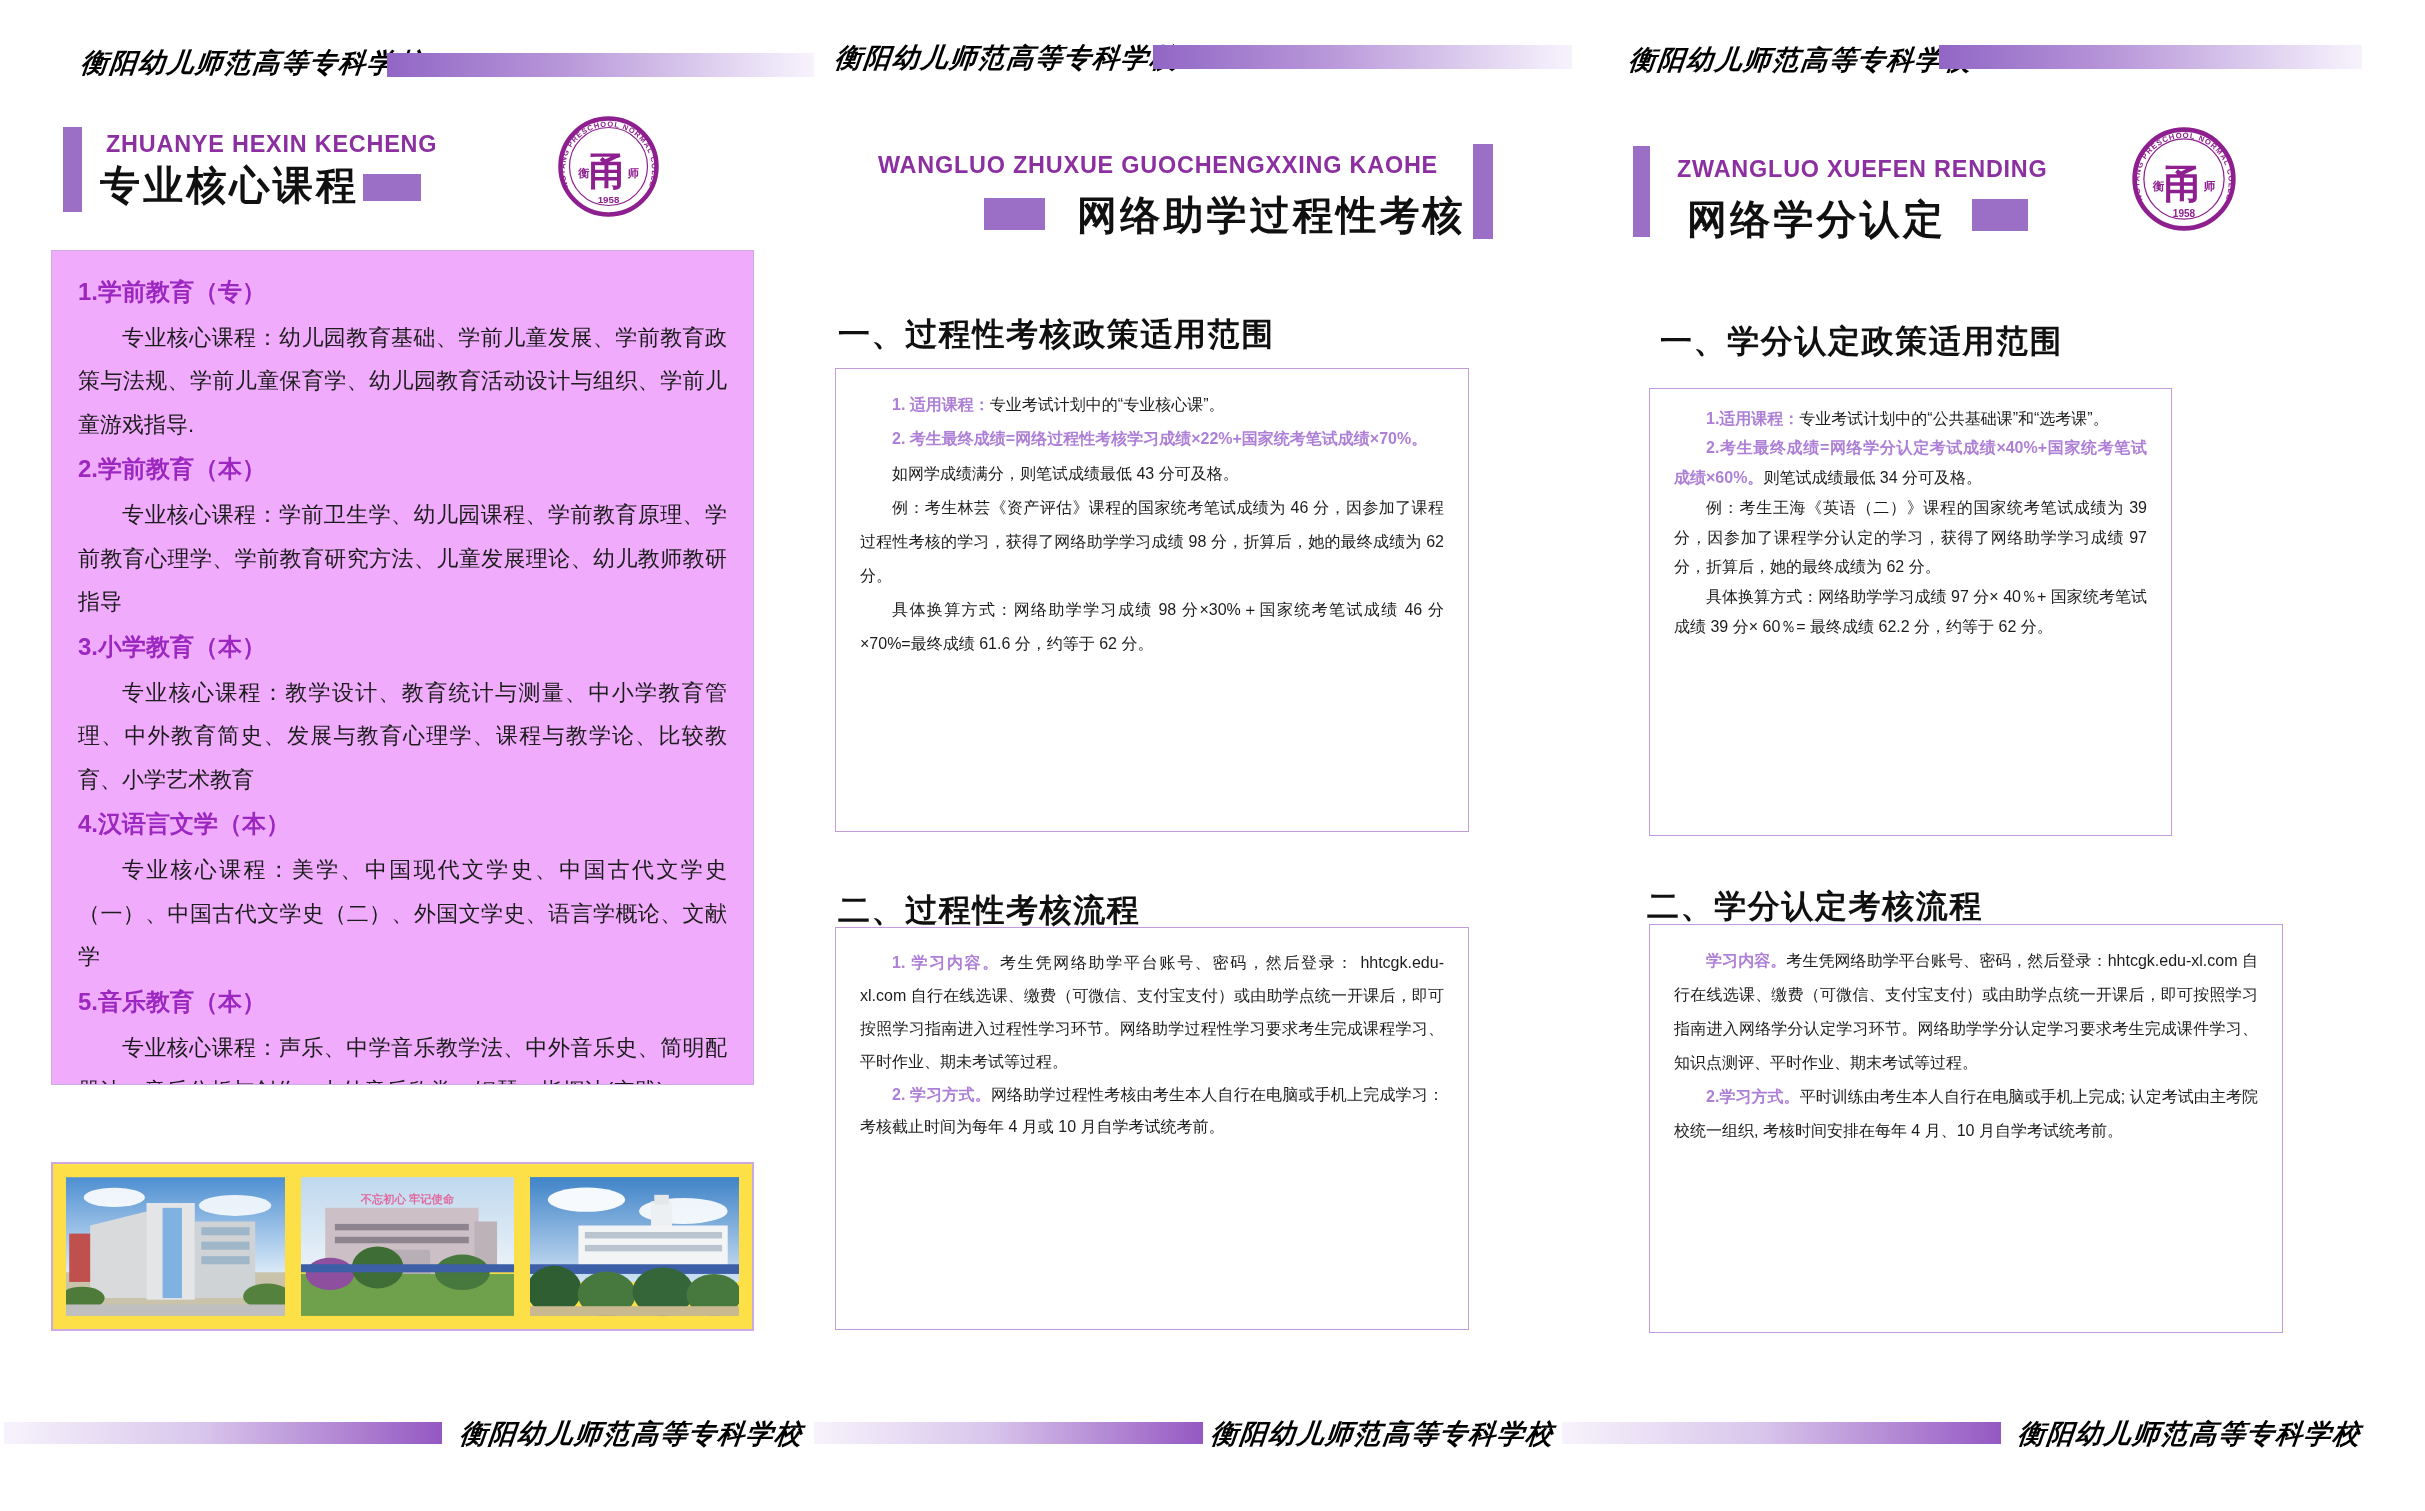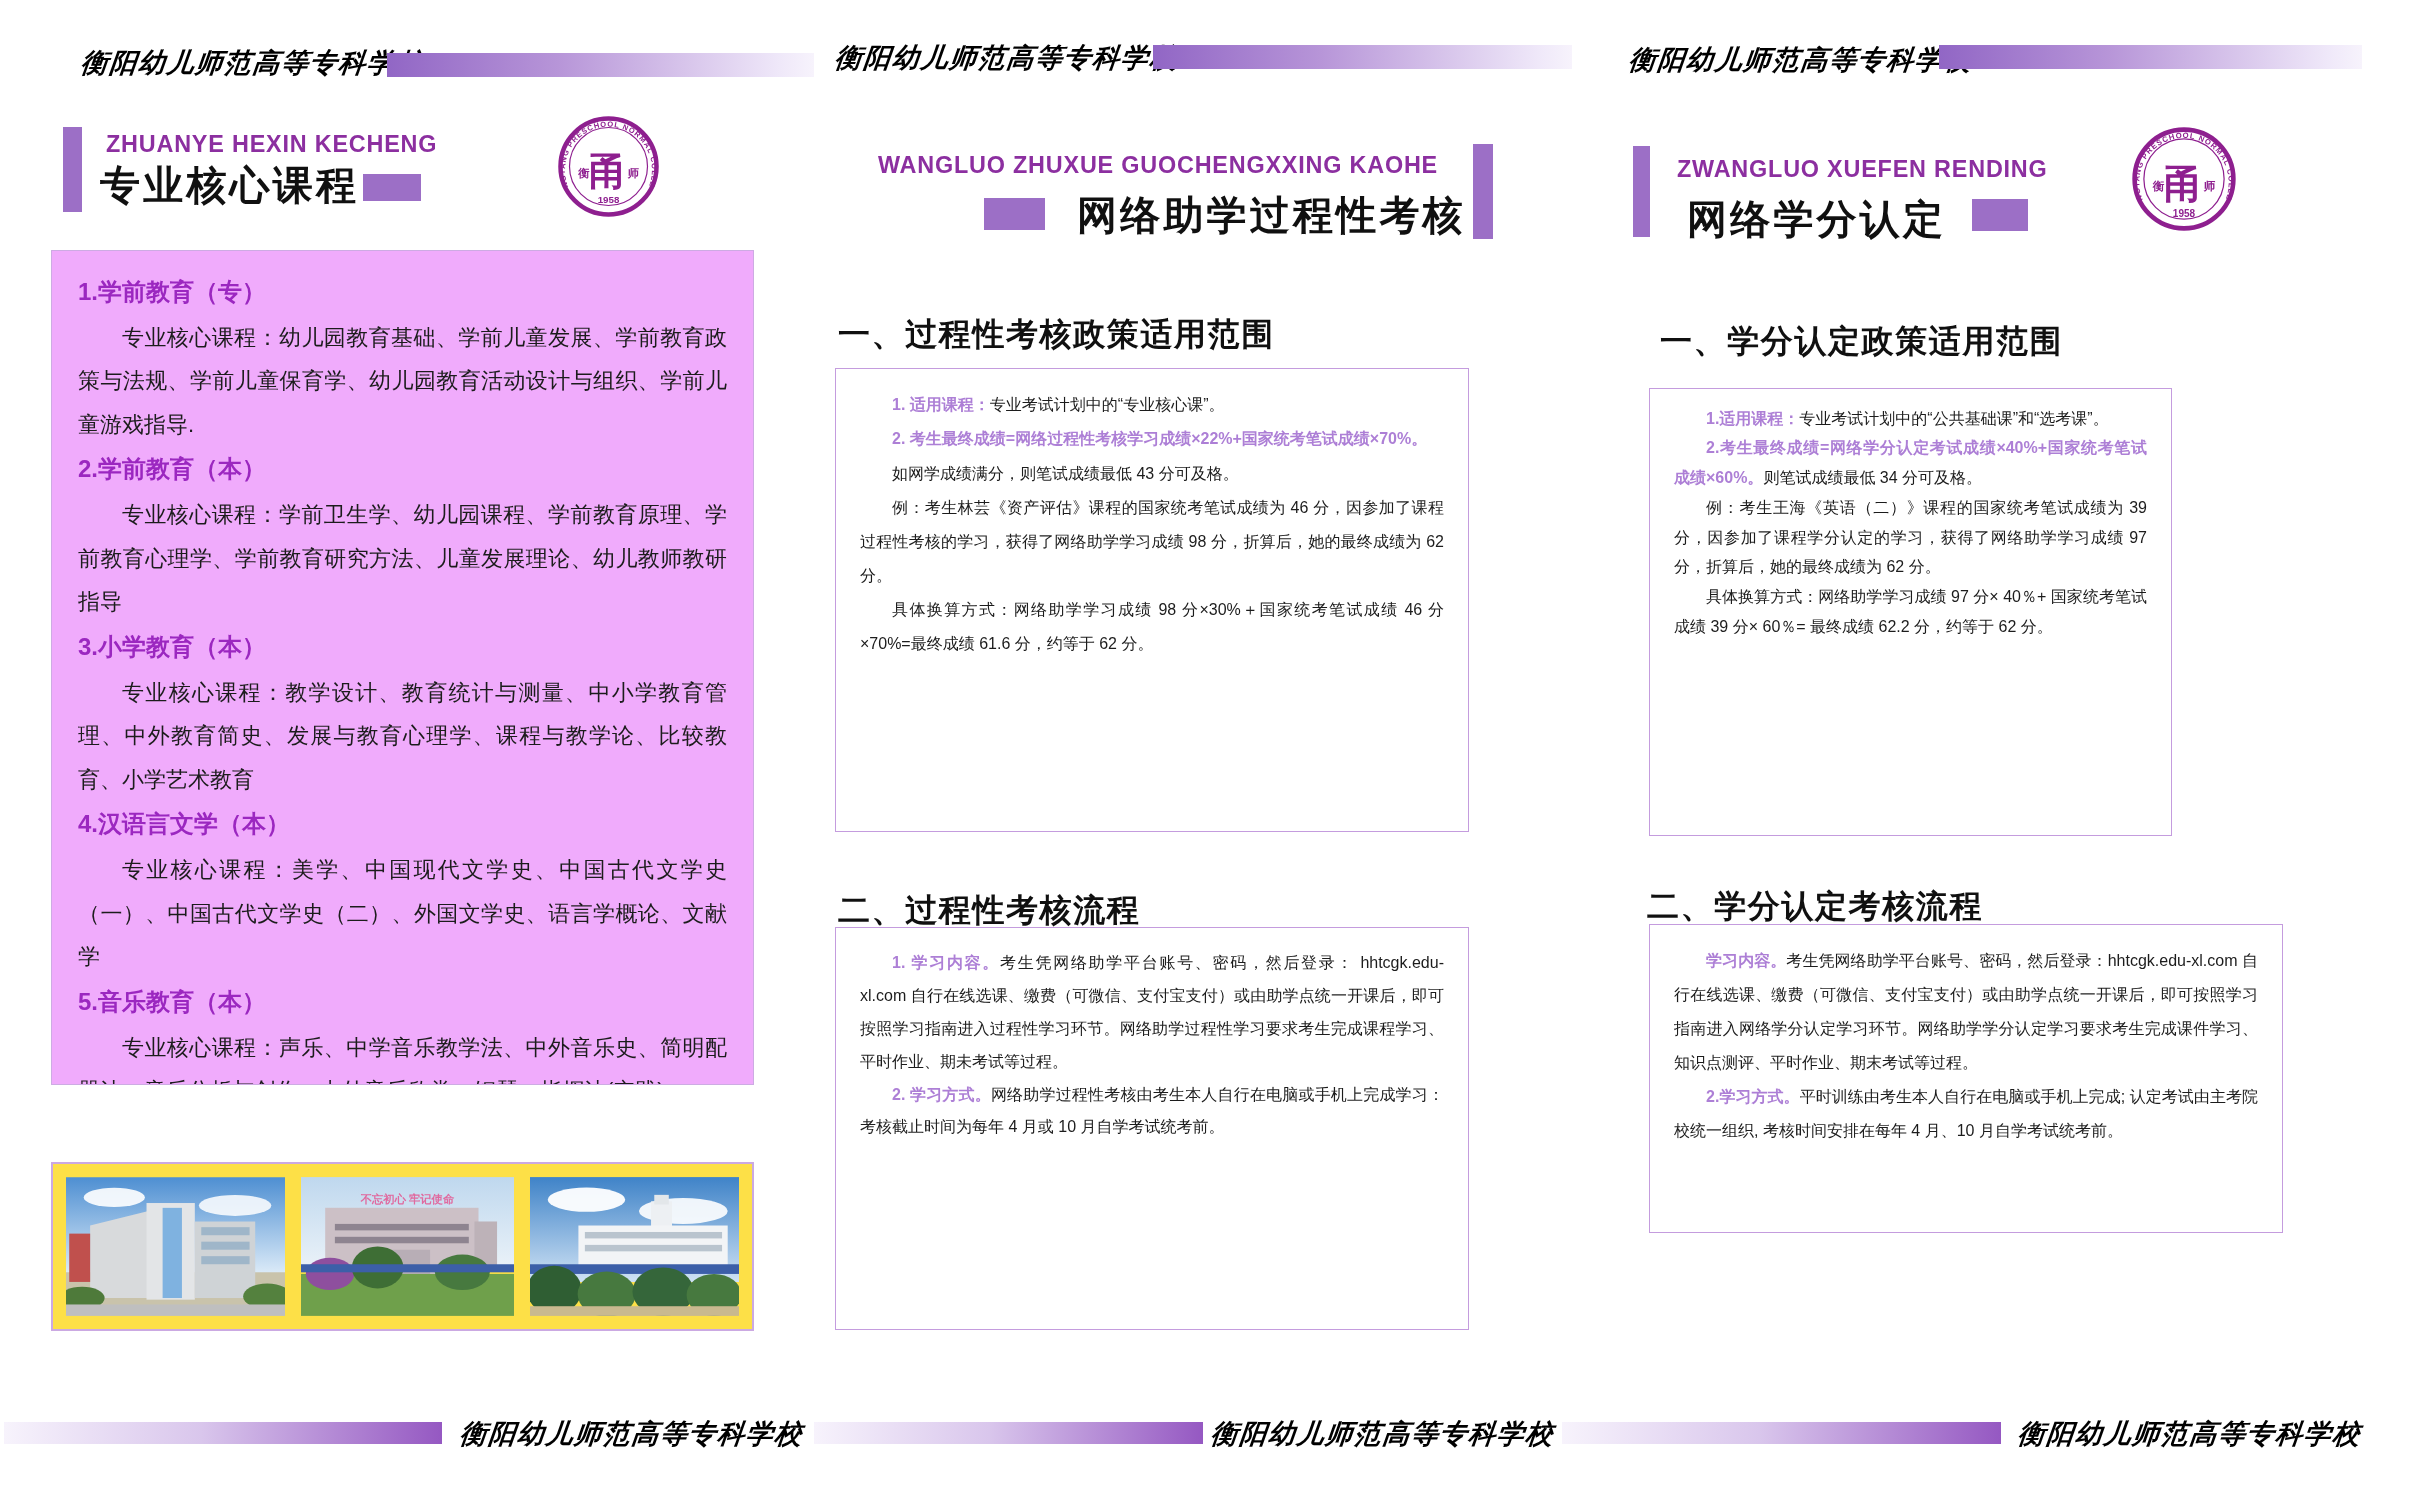--- a/index.html
+++ b/index.html
@@ -186,21 +186,21 @@
 
   <div class="abs sec-h" style="left:1660px;top:304px;">一、学分认定政策适用范围</div>
   <div class="pbox lh182" style="left:1649px;top:388px;width:523px;height:448px;padding-top:14.5px;">
       <p class="para"><span class="lead">1.适用课程：</span><span>专业考试计划中的“公共基础课”和“选考课”。</span></p>
       <p class="para"><span class="lead">2.考生最终成绩=网络学分认定考试成绩×40%+国家统考笔试成绩×60%。</span><span>则笔试成绩最低 34 分可及格。</span></p>
       <p class="para"><span>例：考生王海《英语（二）》课程的国家统考笔试成绩为 39 分，因参加了课程学分认定的学习，获得了网络助学学习成绩 97 分，折算后，她的最终成绩为 62 分。</span></p>
       <p class="para"><span>具体换算方式：网络助学学习成绩 97 分× 40％+ 国家统考笔试成绩 39 分× 60％= 最终成绩 62.2 分，约等于 62 分。</span></p>
     </div>
 
   <div class="abs sec-h" style="left:1647px;top:869px;">二、学分认定考核流程</div>
-  <div class="pbox lh212" style="left:1649px;top:924px;width:634px;height:309px;">
+  <div class="pbox lh212" style="left:1649px;top:924px;width:634px;height:409px;">
       <p class="para"><span class="lead">学习内容。</span><span>考生凭网络助学平台账号、密码，然后登录：hhtcgk.edu-xl.com 自行在线选课、缴费（可微信、支付宝支付）或由助学点统一开课后，即可按照学习指南进入网络学分认定学习环节。网络助学学分认定学习要求考生完成课件学习、知识点测评、平时作业、期末考试等过程。</span></p>
       <p class="para"><span class="lead">2.学习方式。</span><span>平时训练由考生本人自行在电脑或手机上完成; 认定考试由主考院校统一组织, 考核时间安排在每年 4 月、10 月自学考试统考前。</span></p>
     </div>
 
   <div class="abs fbar" style="left:1562px;top:1422px;width:439px;"></div>
   <div class="abs cal" style="left:2018px;top:1416px;">衡阳幼儿师范高等专科学校</div>
 
 </div>
 
 

